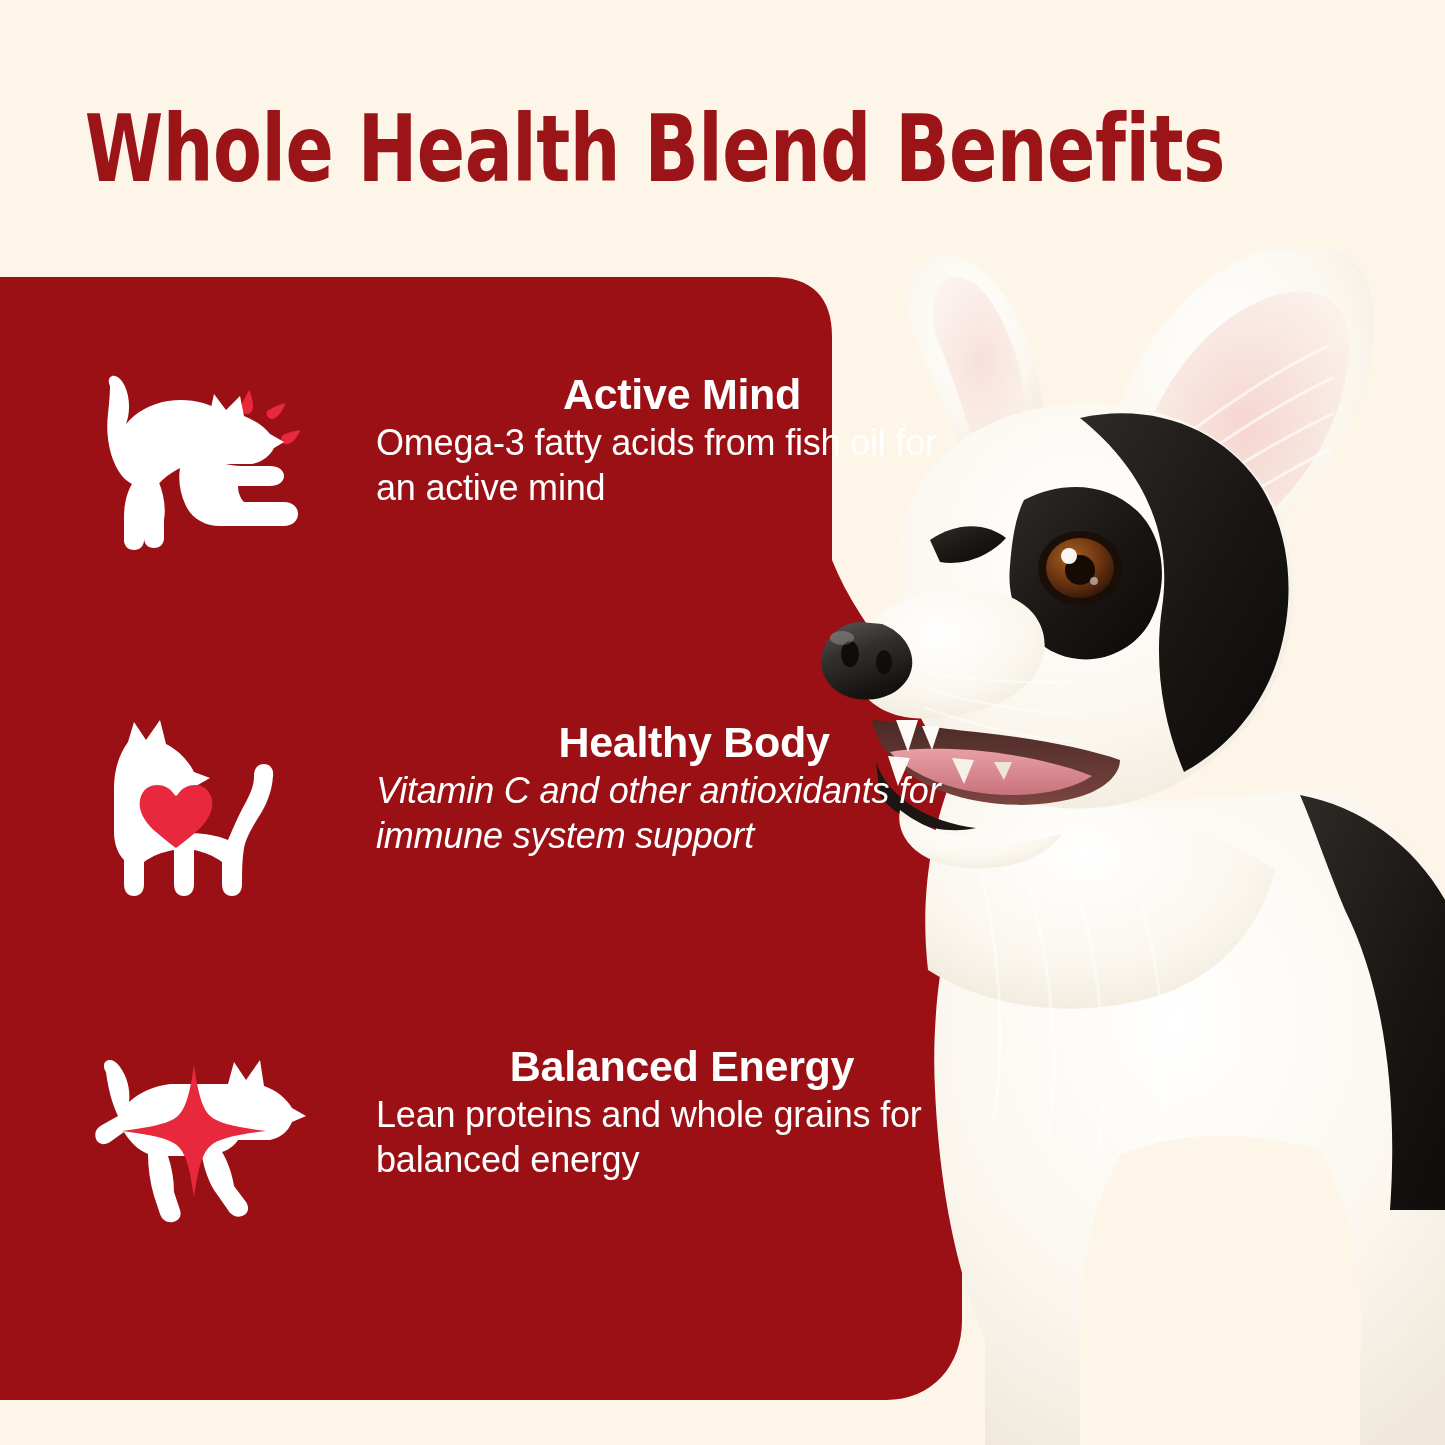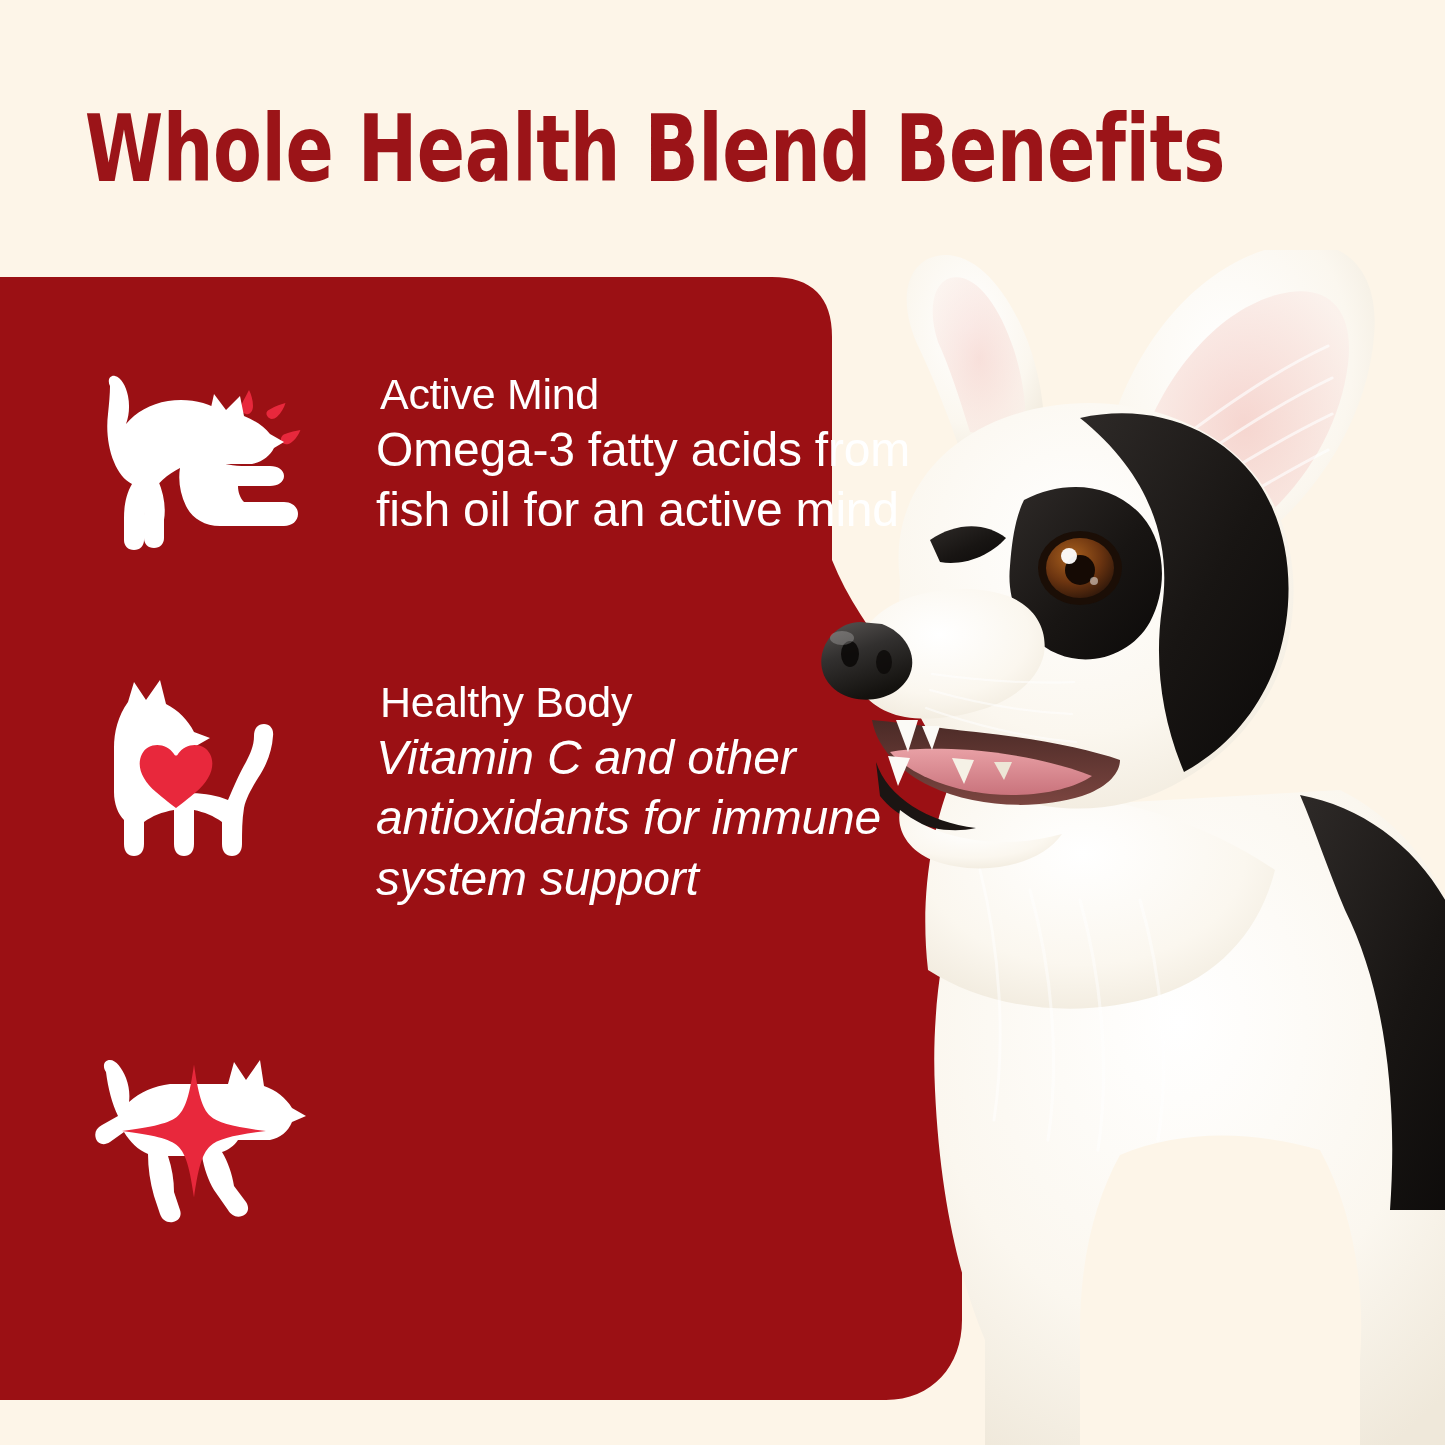--- a/index.html
+++ b/index.html
@@ -29,33 +29,33 @@
   
   .panel-svg{position:absolute;left:0;top:0;width:1445px;height:1445px;pointer-events:none;}
 
   
   .dog-svg{position:absolute;left:780px;top:250px;width:700px;height:1200px;}
 
   
   .benefits{position:absolute;left:0;top:0;width:1000px;}
   .benefit{position:absolute;display:flex;align-items:flex-start;}
   .b1{left:88px;top:368px;}
-  .b2{left:88px;top:676px;}
+  .b2{left:88px;top:716px;}
   .b3{left:88px;top:1040px;}
 
   .bicon{width:230px;height:185px;flex:0 0 230px;position:relative;}
   .bicon svg{position:absolute;left:0;top:0;width:100%;height:100%;}
 
   .btext{margin-left:58px;padding-top:4px;}
   .bhead{
-    font-size:43px;font-weight:400;color:#FFFFFF;line-height:1.06;
-    margin:0 0 2px 4px;letter-spacing:-0.3px;
+    font-size:43px;font-weight:700;color:#FFFFFF;line-height:1.06;
+    margin:0 0 2px 12px;letter-spacing:-0.3px;text-align:center;
   }
   .bbody{
-    font-size:48px;font-weight:400;color:#FFFFFF;line-height:1.26;
+    font-size:36px;font-weight:400;color:#FFFFFF;line-height:1.26;
     margin:0;letter-spacing:-0.2px;max-width:600px;
   }
   .b2 .bbody{max-width:625px;font-style:italic;}
 </style>
 </head>
 <body>
 
 <div id="stage">
 
   <div class="title">Whole Health Blend Benefits</div>
@@ -414,16 +414,20 @@
                    C 110 56 114 72 122 80
                    C 130 88 148 92 178 96
                    C 148 100 130 104 122 112
                    C 114 120 110 136 106 166
                    C 102 136 98 120 90 112
                    C 82 104 64 100 34 96
                    C 64 92 82 88 90 80
                    C 98 72 102 56 106 26 Z" fill="#E8283C" transform="translate(0,-4) scale(1,0.95) translate(0,4)"></path>
         </svg>
       </div>
+      <div class="btext">
+        <div class="bhead">Balanced Energy</div>
+        <div class="bbody">Lean proteins and whole grains for balanced energy</div>
+      </div>
     </div>
 
   </div>
 </div>
 
 </body></html>

